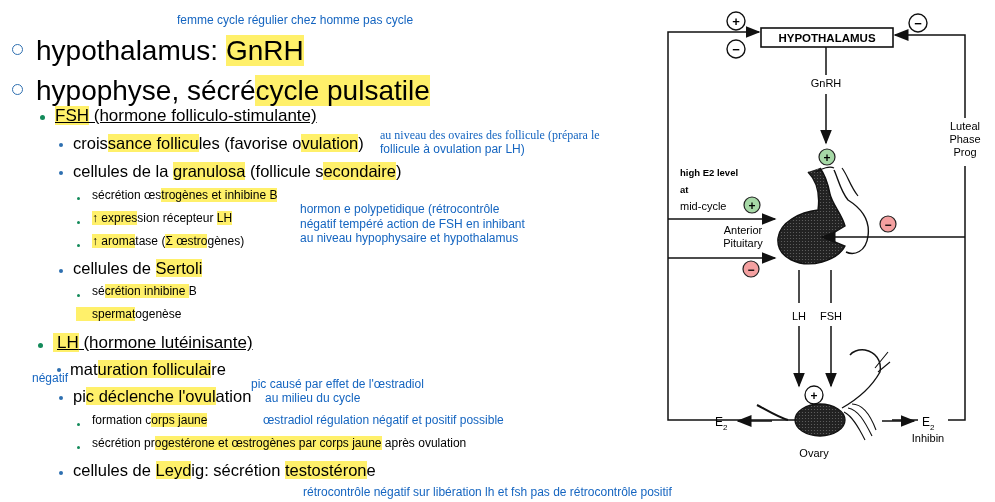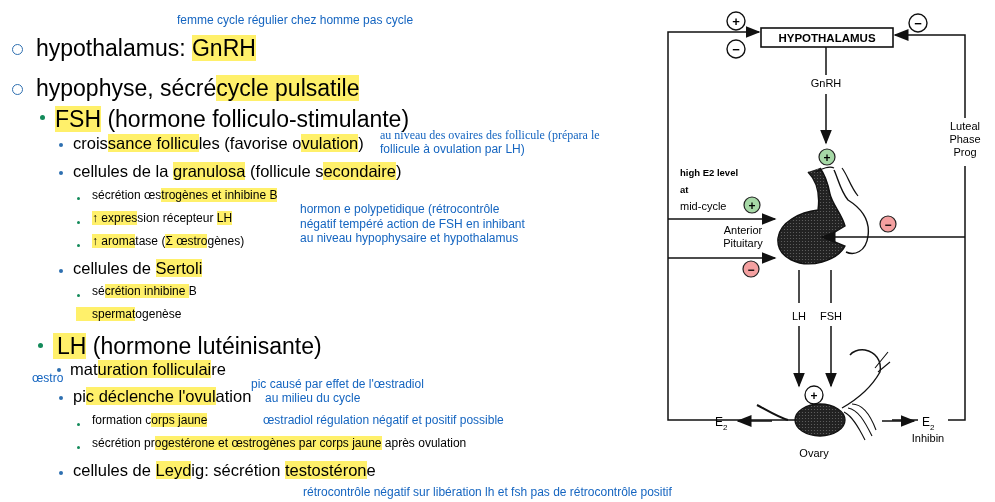--- a/index.html
+++ b/index.html
@@ -3,37 +3,37 @@
 <meta charset="utf-8">
 <style>
   html, body { margin:0; padding:0; background:#ffffff; }
   body { width:995px; height:502px; position:relative; overflow:hidden;
          font-family:"Liberation Sans", "DejaVu Sans", sans-serif; color:#000; }
   .line { position:absolute; white-space:nowrap; }
   .hl { background:#fff06a; }
   .b-circle { position:absolute; width:9px; height:9px; border:1.3px solid #2e6fb0; border-radius:50%; }
   .b-dot { position:absolute; border-radius:50%; }
   .note { position:absolute; color:#1565c0; font-size:12px; line-height:14px; white-space:nowrap; }
-  .l1 { font-size:23px; }
-  .l2 { font-size:23px; }
+  .l1 { font-size:28px; }
+  .l2 { font-size:17px;text-decoration:underline; }
   .l3 { font-size:16.5px; }
   .l4 { font-size:12px; }
   #diagram { position:absolute; left:660px; top:0; width:335px; height:502px; }
   #diagram svg text { font-family:"Liberation Sans", "DejaVu Sans", sans-serif; }
 </style>
 </head>
 <body>
 
 <div class="note" style="left:177px;top:13px;">femme cycle régulier chez homme pas cycle</div>
 <div class="note" style="left:380px;top:128px;font-family:Liberation Serif, serif;">au niveau des ovaires des follicule (prépara le</div>
 <div class="note" style="left:380px;top:142px;">follicule à ovulation par LH)</div>
 <div class="note" style="left:300px;top:202px;">hormon e polypetidique (rétrocontrôle</div>
 <div class="note" style="left:300px;top:217px;">négatif tempéré action de FSH en inhibant</div>
 <div class="note" style="left:300px;top:231px;">au niveau hypophysaire et hypothalamus</div>
-<div class="note" style="left:32px;top:371px;">œstro</div>
+<div class="note" style="left:32px;top:371px;">négatif</div>
 <div class="note" style="left:251px;top:377px;">pic causé par effet de l'œstradiol</div>
 <div class="note" style="left:265px;top:391px;">au milieu du cycle</div>
 <div class="note" style="left:263px;top:413px;">œstradiol régulation négatif et positif possible</div>
 <div class="note" style="left:303px;top:485px;">rétrocontrôle négatif sur libération lh et fsh pas de rétrocontrôle positif</div>
 
 <span class="b-circle" style="left:12px;top:44px;"></span>
 <div class="line l1" style="left:36px;top:35px;">
   <span>hypothalamus: </span><span class="hl">GnRH</span>
 </div>
 

